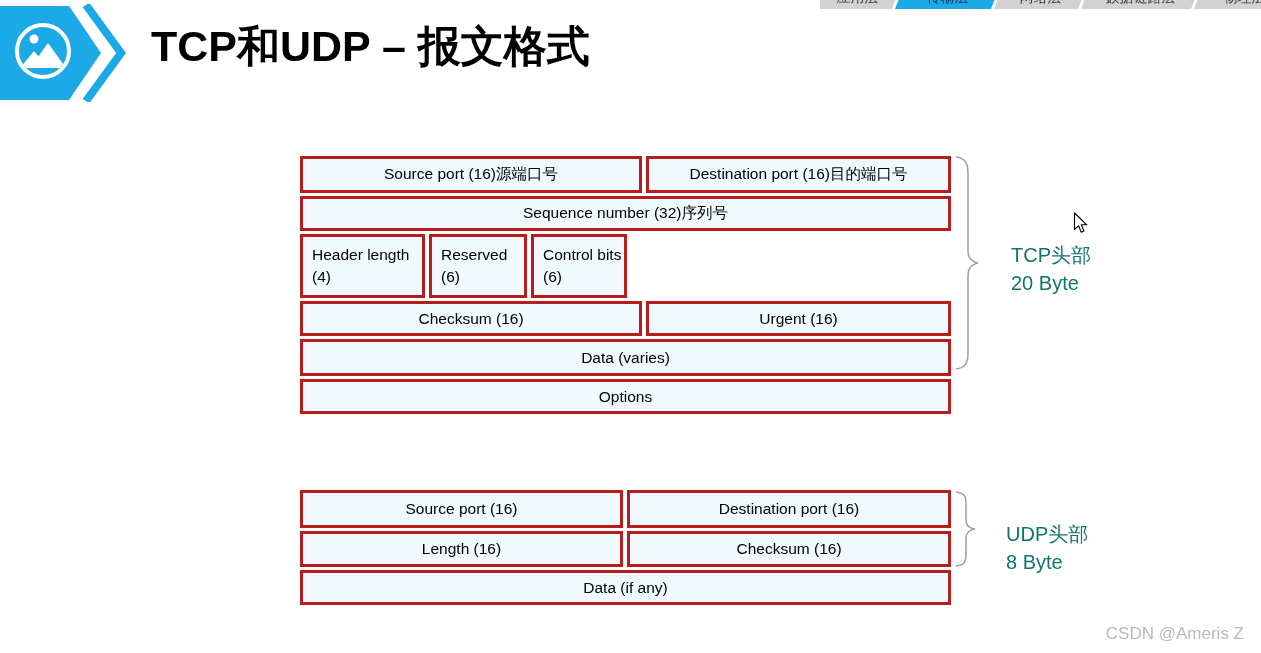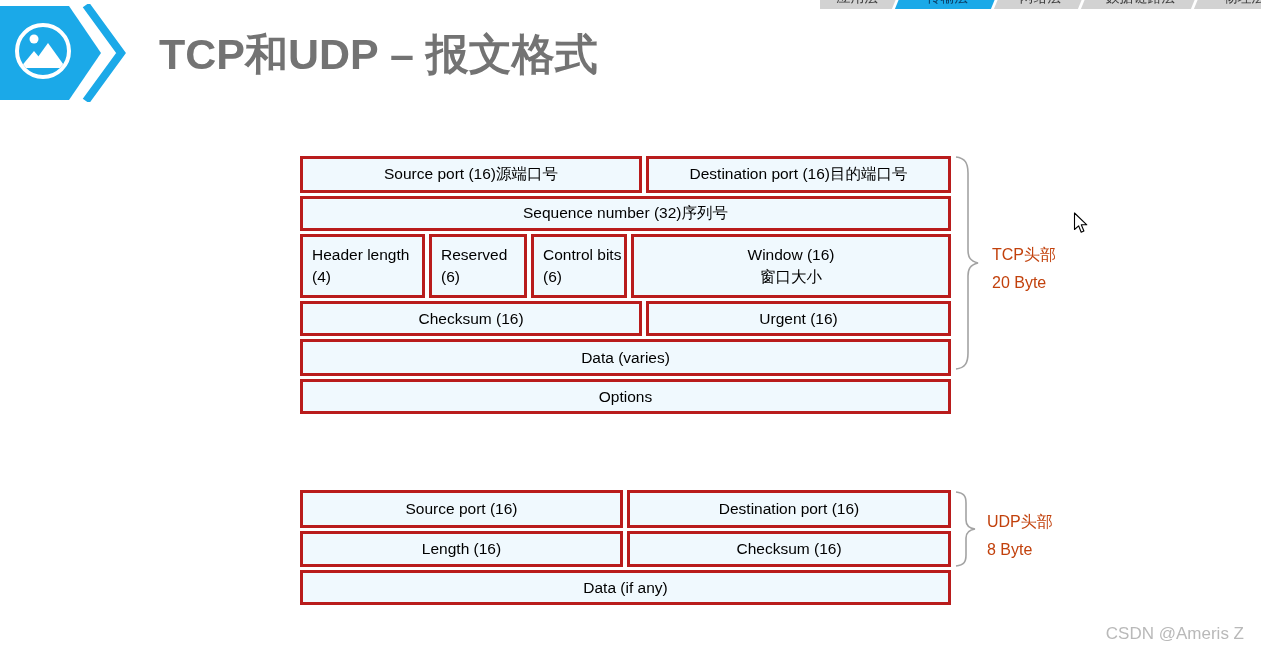--- a/index.html
+++ b/index.html
@@ -18,22 +18,22 @@
   }
   .tab > span { transform:skewX(22deg); white-space:nowrap; }
   .tab.active { background:#1ba9e8; color:#0a3b61; }
   .tw1{width:78px}.tw2{width:96px}.tw3{width:84px}.tw4{width:110px}.tw5{width:92px}
 
   
   .logo { position:absolute; left:0; top:4px; }
 
   
   .title {
-    position:absolute; left:147px; top:14px; margin:12px;
-    font-size:43px; font-weight:bold; color:#737373; letter-spacing:0;
+    position:absolute; left:147px; top:14px; margin:4px;
+    font-size:43px; font-weight:bold; color:#000000; letter-spacing:0;
     white-space:nowrap;
   }
 
   
   .ptable { position:absolute; display:flex; flex-direction:column; gap:3px; width:651px; }
   .trow { display:flex; gap:4px; }
   .cell {
     background:#f0f9fe; border:3px solid #b91c1c; box-sizing:border-box;
     display:flex; align-items:center; justify-content:center;
     font-size:15.5px; color:#000000; text-align:center;
@@ -44,23 +44,23 @@
   .w342{width:342px}.w125{width:125px}.w98{width:98px}.w110{width:96px}.w323{width:323px}
   .h37{height:37px}.h35{height:35px}.h64{height:64px}.h38{height:38px}.h36{height:36px}
 
   .tcp-table { left:300px; top:156px; }
   .udp-table { left:300px; top:490px; }
 
   
   .brace { position:absolute; }
   .tcp-brace { left:954px; top:156px; }
   .udp-brace { left:954px; top:491px; }
-  .annot { position:absolute; font-size:16px; line-height:28px; color:#c2410c; }
+  .annot { position:absolute; font-size:20px; line-height:28px; color:#0f766e;margin-left:19px; }
   .tcp-annot { left:992px; top:241px; }
-  .udp-annot { left:987px; top:508px; }
+  .udp-annot { left:987px; top:520px; }
 
   
   .cursor { position:absolute; left:1073px; top:212px; }
 
   
   .watermark {
     position:absolute; right:17px; top:624px;
     font-size:17px; color:#b9b9b9;
   }
 </style>
@@ -114,24 +114,20 @@
       <div class="cell w342 h37">Source port (16)源端口号</div>
       <div class="cell grow h37">Destination port (16)目的端口号</div>
     </div>
     <div class="trow">
       <div class="cell grow h35">Sequence number (32)序列号</div>
     </div>
     <div class="trow">
       <div class="cell left w125 h64">Header length (4)</div>
       <div class="cell left w98 h64">Reserved (6)</div>
       <div class="cell left w110 h64">Control bits (6)</div>
-      <div class="cell grow twolines h64">
-        <div>Window (16)</div>
-        <div>窗口大小</div>
-      </div>
     </div>
     <div class="trow">
       <div class="cell w342 h35">Checksum (16)</div>
       <div class="cell grow h35">Urgent (16)</div>
     </div>
     <div class="trow">
       <div class="cell grow h37">Data (varies)</div>
     </div>
     <div class="trow">
       <div class="cell grow h35">Options</div>

